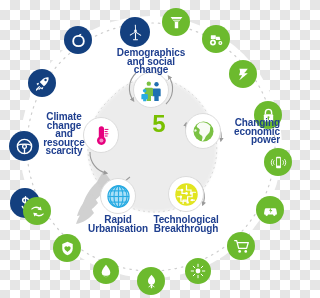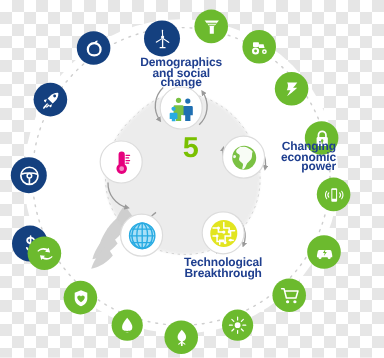--- a/index.html
+++ b/index.html
@@ -349,31 +349,38 @@
         <circle cx="12" cy="12" r="9.4"></circle>
         <ellipse cx="12" cy="12" rx="4" ry="9.4"></ellipse>
         <ellipse cx="12" cy="12" rx="7.6" ry="9.4"></ellipse>
         <path d="M2.6 12 h18.8"></path>
         <path d="M4.2 7 h15.6"></path>
         <path d="M4.2 17 h15.6"></path>
         <path d="M12 2.6 v18.8"></path>
       </g>
     </svg>
   </div>
+  <div class="trend-label" style="left:76px;top:216px;width:84px;">Rapid
+Urbanisation</div>
 
   <div class="trend" style="left:83px;top:117px;width:36px;height:36px;border:1px solid #dcdcdc;">
     <svg width="24" height="24" viewBox="0 0 24 24">
       <path d="M12.4 3.2 a2.6 2.6 0 0 1 2.6 2.6 v8.2 a4.4 4.4 0 1 1 -5.2 0 V5.8 a2.6 2.6 0 0 1 2.6 -2.6 z" fill="#e6007e"></path>
       <g stroke="#e6007e" stroke-width="1" stroke-linecap="round">
         <path d="M16 6.4 h3"></path>
         <path d="M16 8.6 h2.2"></path>
         <path d="M16 10.8 h3"></path>
         <path d="M16 13 h2.2"></path>
       </g>
       <circle cx="12.4" cy="17.6" r="2" fill="#ffffff" opacity="0.55"></circle>
     </svg>
   </div>
+  <div class="trend-label" style="left:41px;top:113px;width:46px;">Climate
+change
+and
+resource
+scarcity</div>
 
   <div id="center-block">
     <span id="center-num">5</span>
   </div>
 
 </div>
 
 </body></html>

